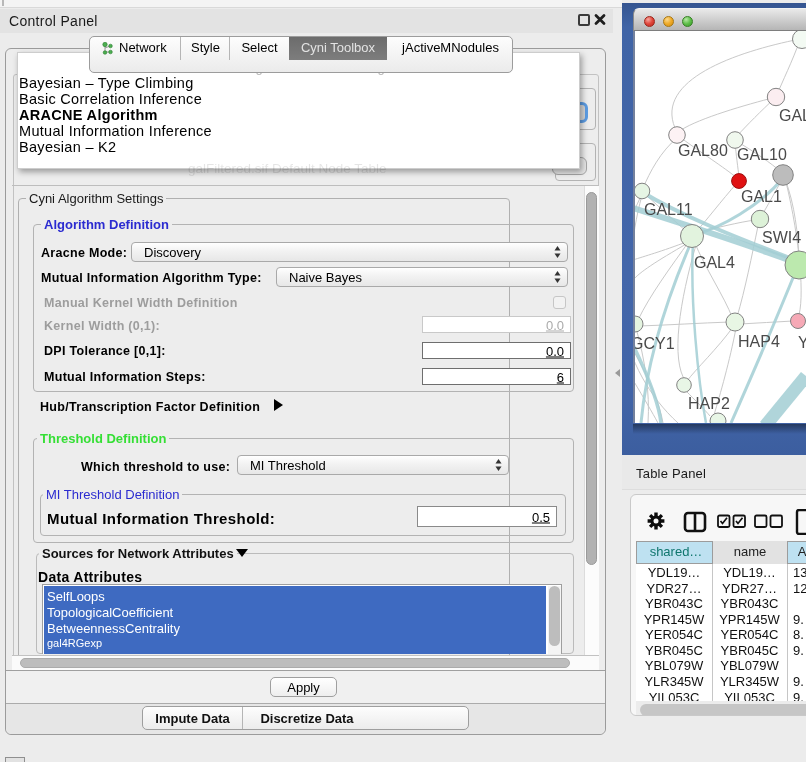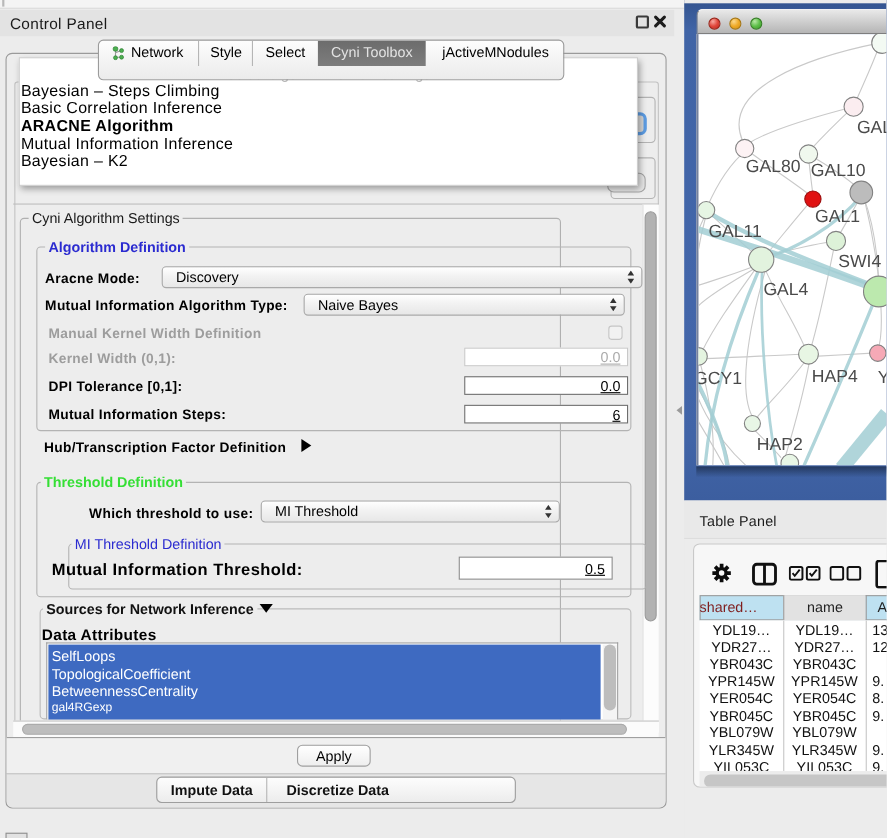--- a/index.html
+++ b/index.html
@@ -46,21 +46,21 @@
 <div class="abs" style="left:586px;top:192px;width:11px;height:373px;background:#b2b2b2;border:1px solid #9a9a9a;border-radius:6px;"></div>
 
 <div class="grp" style="left:18px;top:198px;width:492px;height:464px;border-color:#b0b0b0;">
   <span class="ttl" style="color:#1a1a1a;">Cyni Algorithm Settings</span>
 </div>
 
 <div class="grp" style="left:33px;top:224px;width:541px;height:168px;">
   <span class="ttl b" style="color:#2b2bd0;">Algorithm Definition</span>
 </div>
 <div class="lbl" style="left:41px;top:246px;">Aracne Mode:</div>
-<div class="combo" style="left:131px;top:242px;width:437px;height:20px;margin-left:16px;">
+<div class="combo" style="left:131px;top:242px;width:437px;height:20px;">
     <span class="ct">Discovery</span>
   <svg class="ar" viewBox="0 0 7 12">
       <path d="M3.5 0 L6.5 4.5 H0.5 Z" fill="#333"></path>
       <path d="M3.5 12 L6.5 7.5 H0.5 Z" fill="#333"></path>
     </svg>
 </div>
 <div class="lbl" style="left:41px;top:271px;">Mutual Information Algorithm Type:</div>
 <div class="combo" style="left:276px;top:267px;width:292px;height:20px;">
     <span class="ct">Naive Bayes</span>
   <svg class="ar" viewBox="0 0 7 12">
@@ -91,30 +91,30 @@
 </div>
 <div class="lbl" style="left:81px;top:460px;">Which threshold to use:</div>
 <div class="combo" style="left:237px;top:455px;width:272px;height:20px;">
     <span class="ct">MI Threshold</span>
   <svg class="ar" viewBox="0 0 7 12">
       <path d="M3.5 0 L6.5 4.5 H0.5 Z" fill="#333"></path>
       <path d="M3.5 12 L6.5 7.5 H0.5 Z" fill="#333"></path>
     </svg>
 </div>
 
-<div class="grp" style="left:40px;top:494px;width:526px;height:42px;margin-left:22px;">
+<div class="grp" style="left:40px;top:494px;width:526px;height:42px;">
   <span class="ttl" style="color:#2b2bd0;font-size:13px;left:2px;">MI Threshold Definition</span>
 </div>
 <div class="lbl" style="left:47px;top:510px;font-size:15px;letter-spacing:0.4px;">Mutual Information Threshold:</div>
 <div class="tf" style="left:417px;top:506px;width:140px;height:21px;border:1px solid #8a8a8a;color:#000;">
     <span>0.5</span>
   </div>
 
 <div class="grp" style="left:36px;top:553px;width:538px;height:101px;border-color:#bbbbbb;">
-  <span class="ttl b" style="color:#111;left:2px;">Sources for Network Inference</span>
+  <span class="ttl b" style="color:#111;left:2px;">Sources for Network Attributes</span>
 </div>
 <div class="abs" style="left:236px;top:549px;width:0;height:0;border-top:8px solid #000;border-left:6.5px solid transparent;border-right:6.5px solid transparent;"></div>
 <div class="lbl" style="left:38px;top:569px;font-size:14px;letter-spacing:0.3px;">Data Attributes</div>
 
 <div class="abs" style="left:42px;top:584px;width:520px;height:70px;border:1px solid #9e9e9e;border-bottom:none;background:#ffffff;overflow:hidden;">
   <div class="abs" style="left:1px;top:1px;width:502px;height:69px;background:#3e6ac1;"></div>
   <div class="abs" style="left:4px;top:4px;font-size:13px;color:#fff;">SelfLoops</div>
   <div class="abs" style="left:4px;top:20px;font-size:13px;color:#fff;">TopologicalCoefficient</div>
   <div class="abs" style="left:4px;top:36px;font-size:13px;color:#fff;">BetweennessCentrality</div>
   <div class="abs" style="left:4px;top:52px;font-size:11px;color:#fff;">gal4RGexp</div>
@@ -132,25 +132,26 @@
   <div class="abs" style="left:0;top:0;width:100px;height:24px;border-right:1px solid #b5b5b5;text-align:center;font-size:13px;line-height:23px;font-weight:bold;color:#111;">Impute Data</div>
   <div class="abs" style="left:101px;top:0;width:126px;height:24px;text-align:center;font-size:13px;line-height:23px;font-weight:bold;color:#111;">Discretize Data</div>
 </div>
 
 <div class="abs" style="left:615px;top:369px;width:0;height:0;border-right:5px solid #9a9a9a;border-top:4px solid transparent;border-bottom:4px solid transparent;"></div>
 
 <div class="abs" style="left:5px;top:757px;width:20px;height:10px;border:1px solid #8f8f8f;background:#e2e2e2;"></div>
 
 <div class="abs" style="left:17px;top:52px;width:563px;height:117px;background:#ffffff;border:1px solid #cdcdcd;box-shadow:2px 3px 6px rgba(0,0,0,0.35);z-index:5;">
   <div class="abs" style="left:0;top:7px;width:100%;text-align:center;font-size:13px;color:#b4b4b4;">Select algorithm to view settings</div>
-  <div class="abs" style="left:1px;top:22px;font-size:14.5px;letter-spacing:0.3px;color:#000;">Bayesian – Steps Climbing</div>
+  <div class="abs" style="left:1px;top:22px;font-size:14.5px;letter-spacing:0.3px;color:#000;">Bayesian – Type Climbing</div>
   <div class="abs" style="left:1px;top:38px;font-size:14.5px;letter-spacing:0.3px;color:#000;">Basic Correlation Inference</div>
   <div class="abs" style="left:1px;top:54px;font-size:14.5px;letter-spacing:0.3px;color:#000;font-weight:bold;">ARACNE Algorithm</div>
   <div class="abs" style="left:1px;top:70px;font-size:14.5px;letter-spacing:0.3px;color:#000;">Mutual Information Inference</div>
   <div class="abs" style="left:1px;top:86px;font-size:14.5px;letter-spacing:0.3px;color:#000;">Bayesian – K2</div>
+  <div class="abs" style="left:170px;top:108px;font-size:13.5px;color:rgba(0,0,0,0.10);">galFiltered.sif Default Node Table</div>
 </div>
 
 <div class="abs" style="left:89px;top:36px;width:424px;height:37px;border:1px solid #9c9c9c;border-radius:5px;background:linear-gradient(#fdfdfd,#ebebeb);overflow:hidden;z-index:6;">
   <div class="abs" style="left:0;top:0;width:91px;height:23px;border-right:1px solid #b5b5b5;font-size:13px;line-height:22px;color:#000;">
     <svg class="abs" style="left:11px;top:5px;" width="12" height="13" viewBox="0 0 12 13">
       <path d="M4 3 L4 10 M4 6 L9 4 M4 10 L9 10" stroke="#9a9a9a" stroke-width="1"></path>
       <circle cx="4" cy="2.5" r="2.2" fill="#4caf50" stroke="#2e7d32" stroke-width="0.6"></circle>
       <circle cx="9.5" cy="4" r="1.8" fill="#4caf50" stroke="#2e7d32" stroke-width="0.6"></circle>
       <circle cx="9.5" cy="10" r="1.8" fill="#4caf50" stroke="#2e7d32" stroke-width="0.6"></circle>
       <circle cx="4" cy="10.5" r="1.8" fill="#4caf50" stroke="#2e7d32" stroke-width="0.6"></circle>
@@ -276,21 +277,21 @@
   </svg>
   <svg class="abs" style="left:123px;top:19px;" width="30" height="14" viewBox="0 0 30 14">
     <rect x="1" y="1.5" width="11.5" height="11.5" rx="1.5" fill="none" stroke="#111" stroke-width="1.8"></rect>
     <rect x="16.5" y="1.5" width="11.5" height="11.5" rx="1.5" fill="none" stroke="#111" stroke-width="1.8"></rect>
   </svg>
   <svg class="abs" style="left:164px;top:14px;" width="21" height="26" viewBox="0 0 21 26">
     <path d="M2 3 a2 2 0 0 1 2-2 H13 L19 7 V23 a2 2 0 0 1 -2 2 H4 a2 2 0 0 1 -2 -2 Z" fill="none" stroke="#111" stroke-width="2.4"></path>
   </svg>
 
   <div class="abs" style="left:5px;top:46px;width:180px;height:23px;background:#bee1f1;border:1px solid #9c9c9c;"></div>
-  <div class="abs" style="left:5px;top:46px;width:80px;height:23px;text-align:left;font-size:13px;line-height:22px;color:#7f1d1d;">shared…</div>
+  <div class="abs" style="left:5px;top:46px;width:80px;height:23px;text-align:center;font-size:13px;line-height:22px;color:#0f766e;">shared…</div>
   <div class="abs" style="left:81px;top:46px;width:75px;height:23px;border-left:1px solid #9c9c9c;background:#e2e2e2;text-align:center;font-size:13px;line-height:22px;color:#222;">name</div>
   <div class="abs" style="left:156px;top:46px;width:29px;height:23px;border-left:1px solid #9c9c9c;text-align:center;font-size:13px;line-height:22px;color:#222;">A</div>
 
   <div class="abs" style="left:5px;top:69px;width:180px;height:137px;background:#ffffff;overflow:hidden;font-size:13px;color:#111;">
     <div class="abs" style="left:0;top:1px;width:76px;text-align:center;">YDL19…</div>
       <div class="abs" style="left:76px;top:1px;width:75px;text-align:center;">YDL19…</div>
       <div class="abs" style="left:157px;top:1px;">13</div>
     <div class="abs" style="left:0;top:17px;width:76px;text-align:center;">YDR27…</div>
       <div class="abs" style="left:76px;top:17px;width:75px;text-align:center;">YDR27…</div>
       <div class="abs" style="left:157px;top:17px;">12</div>

